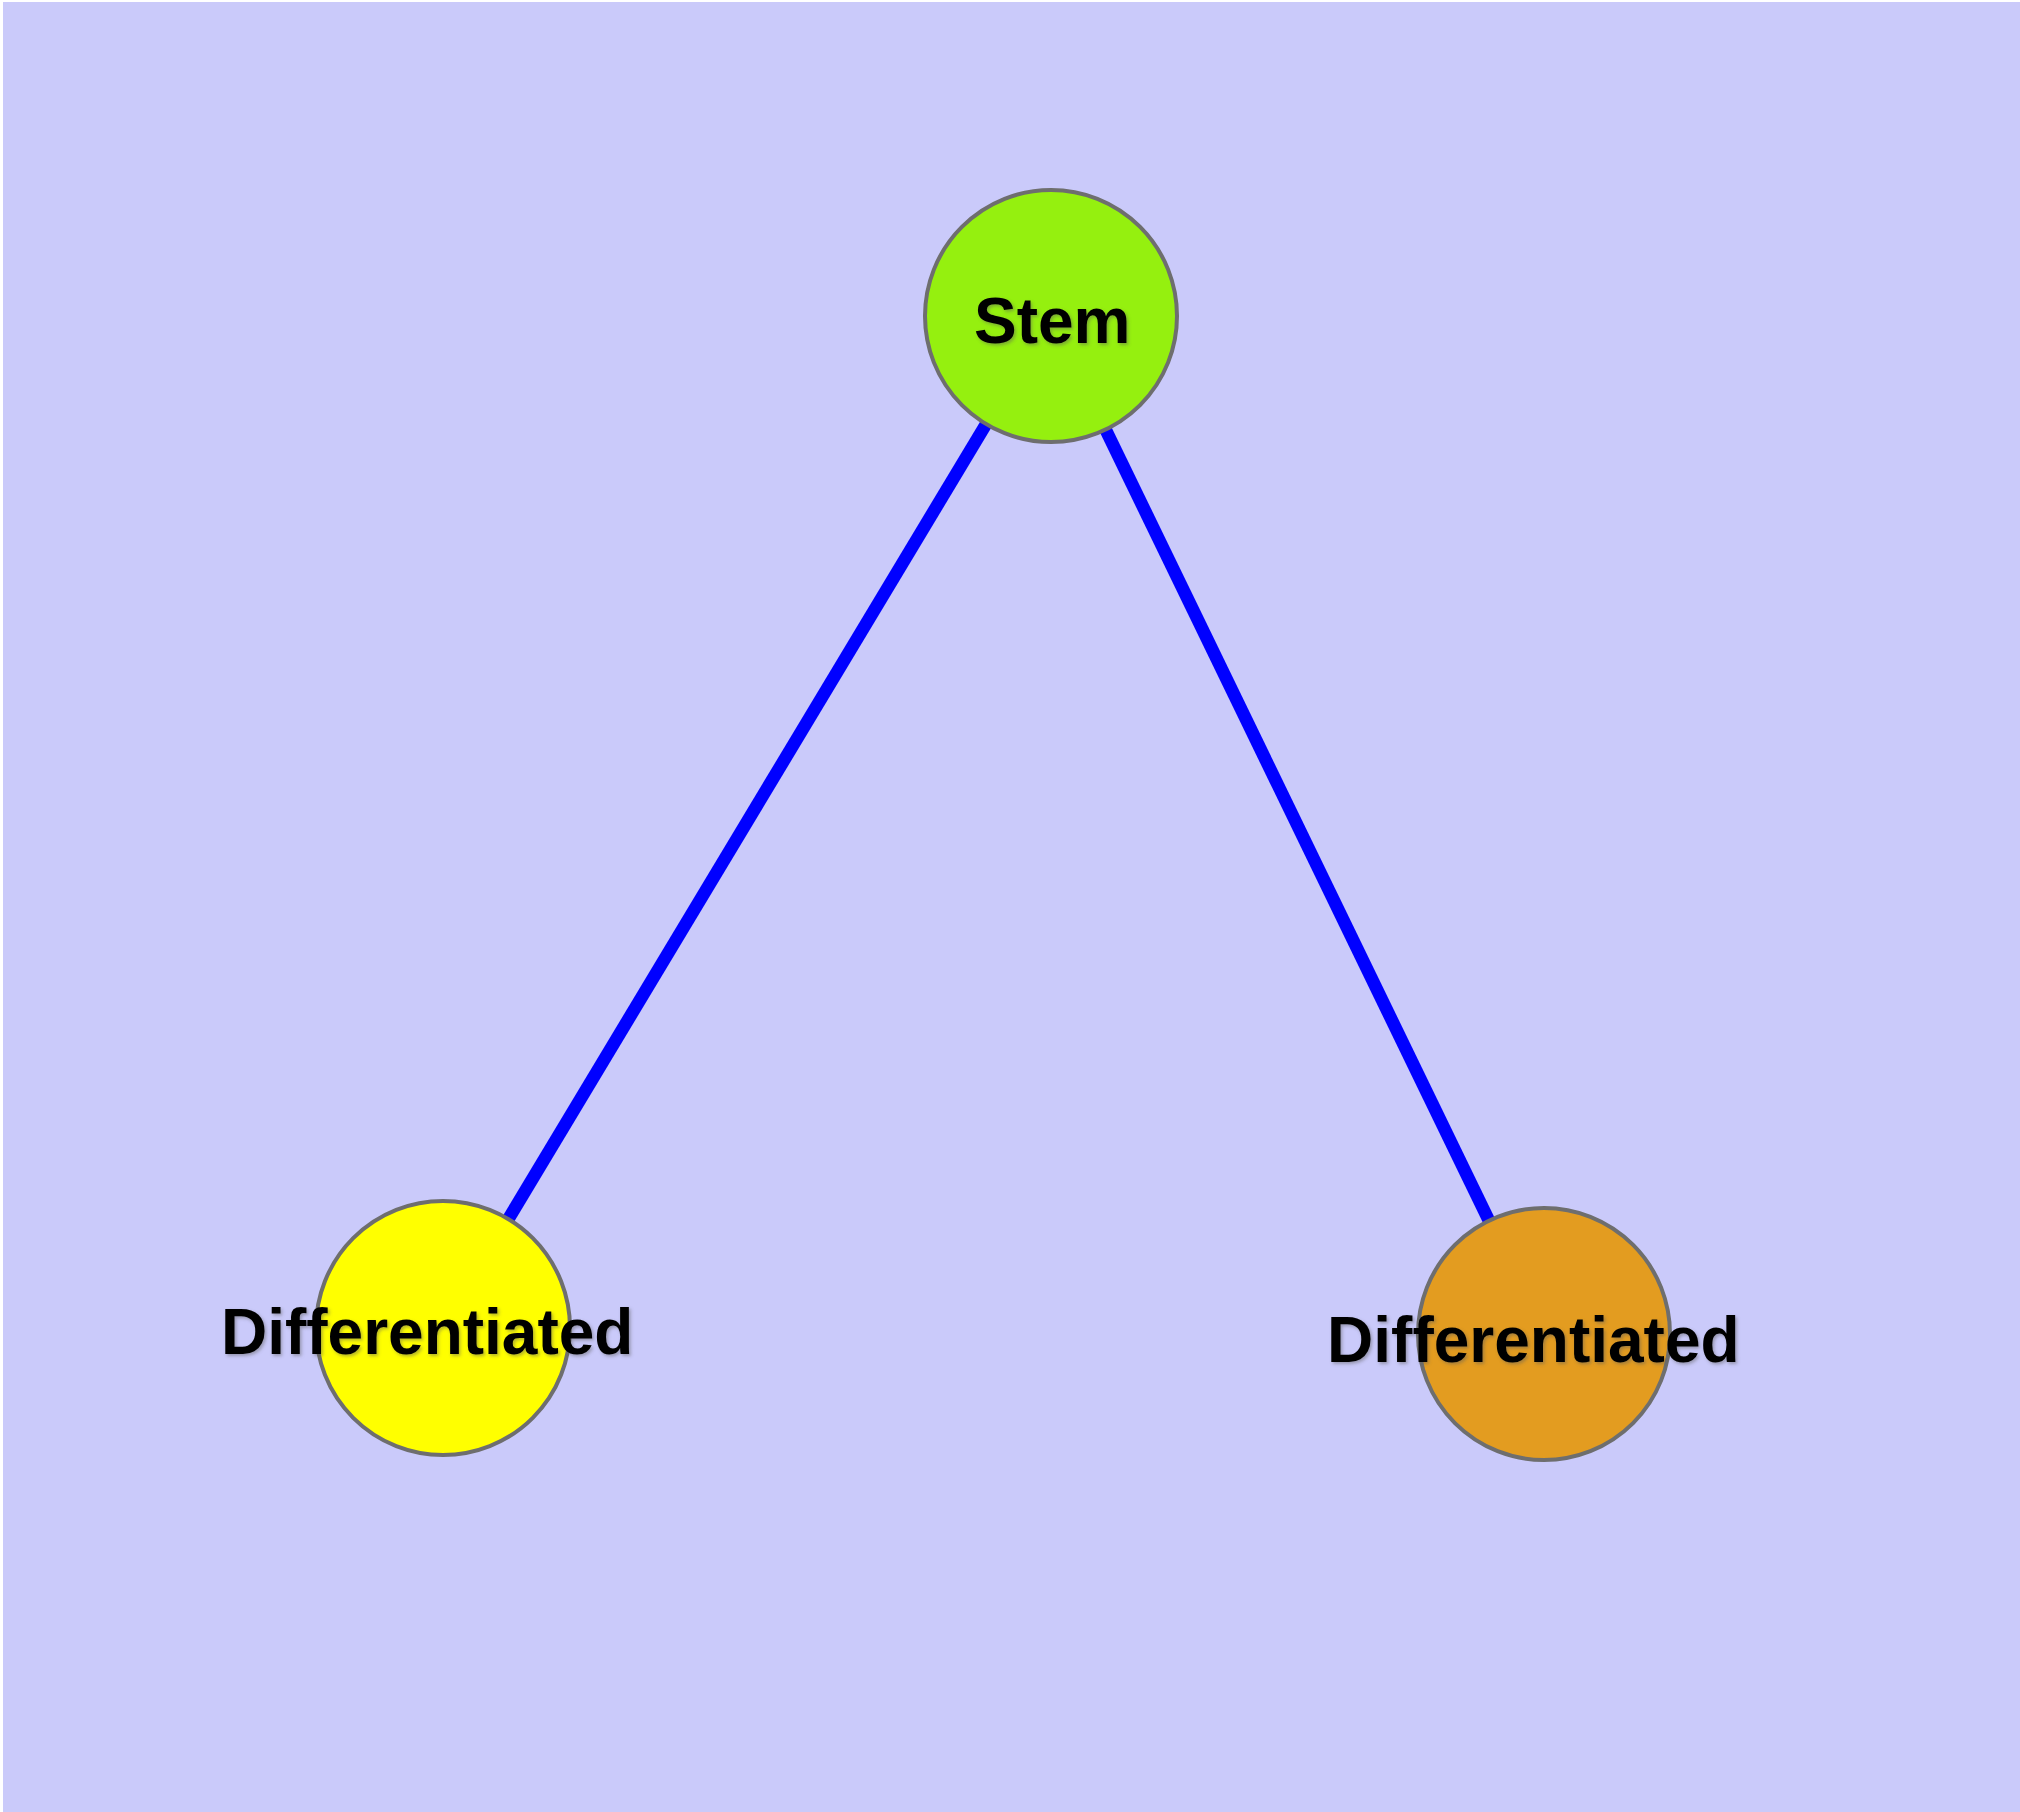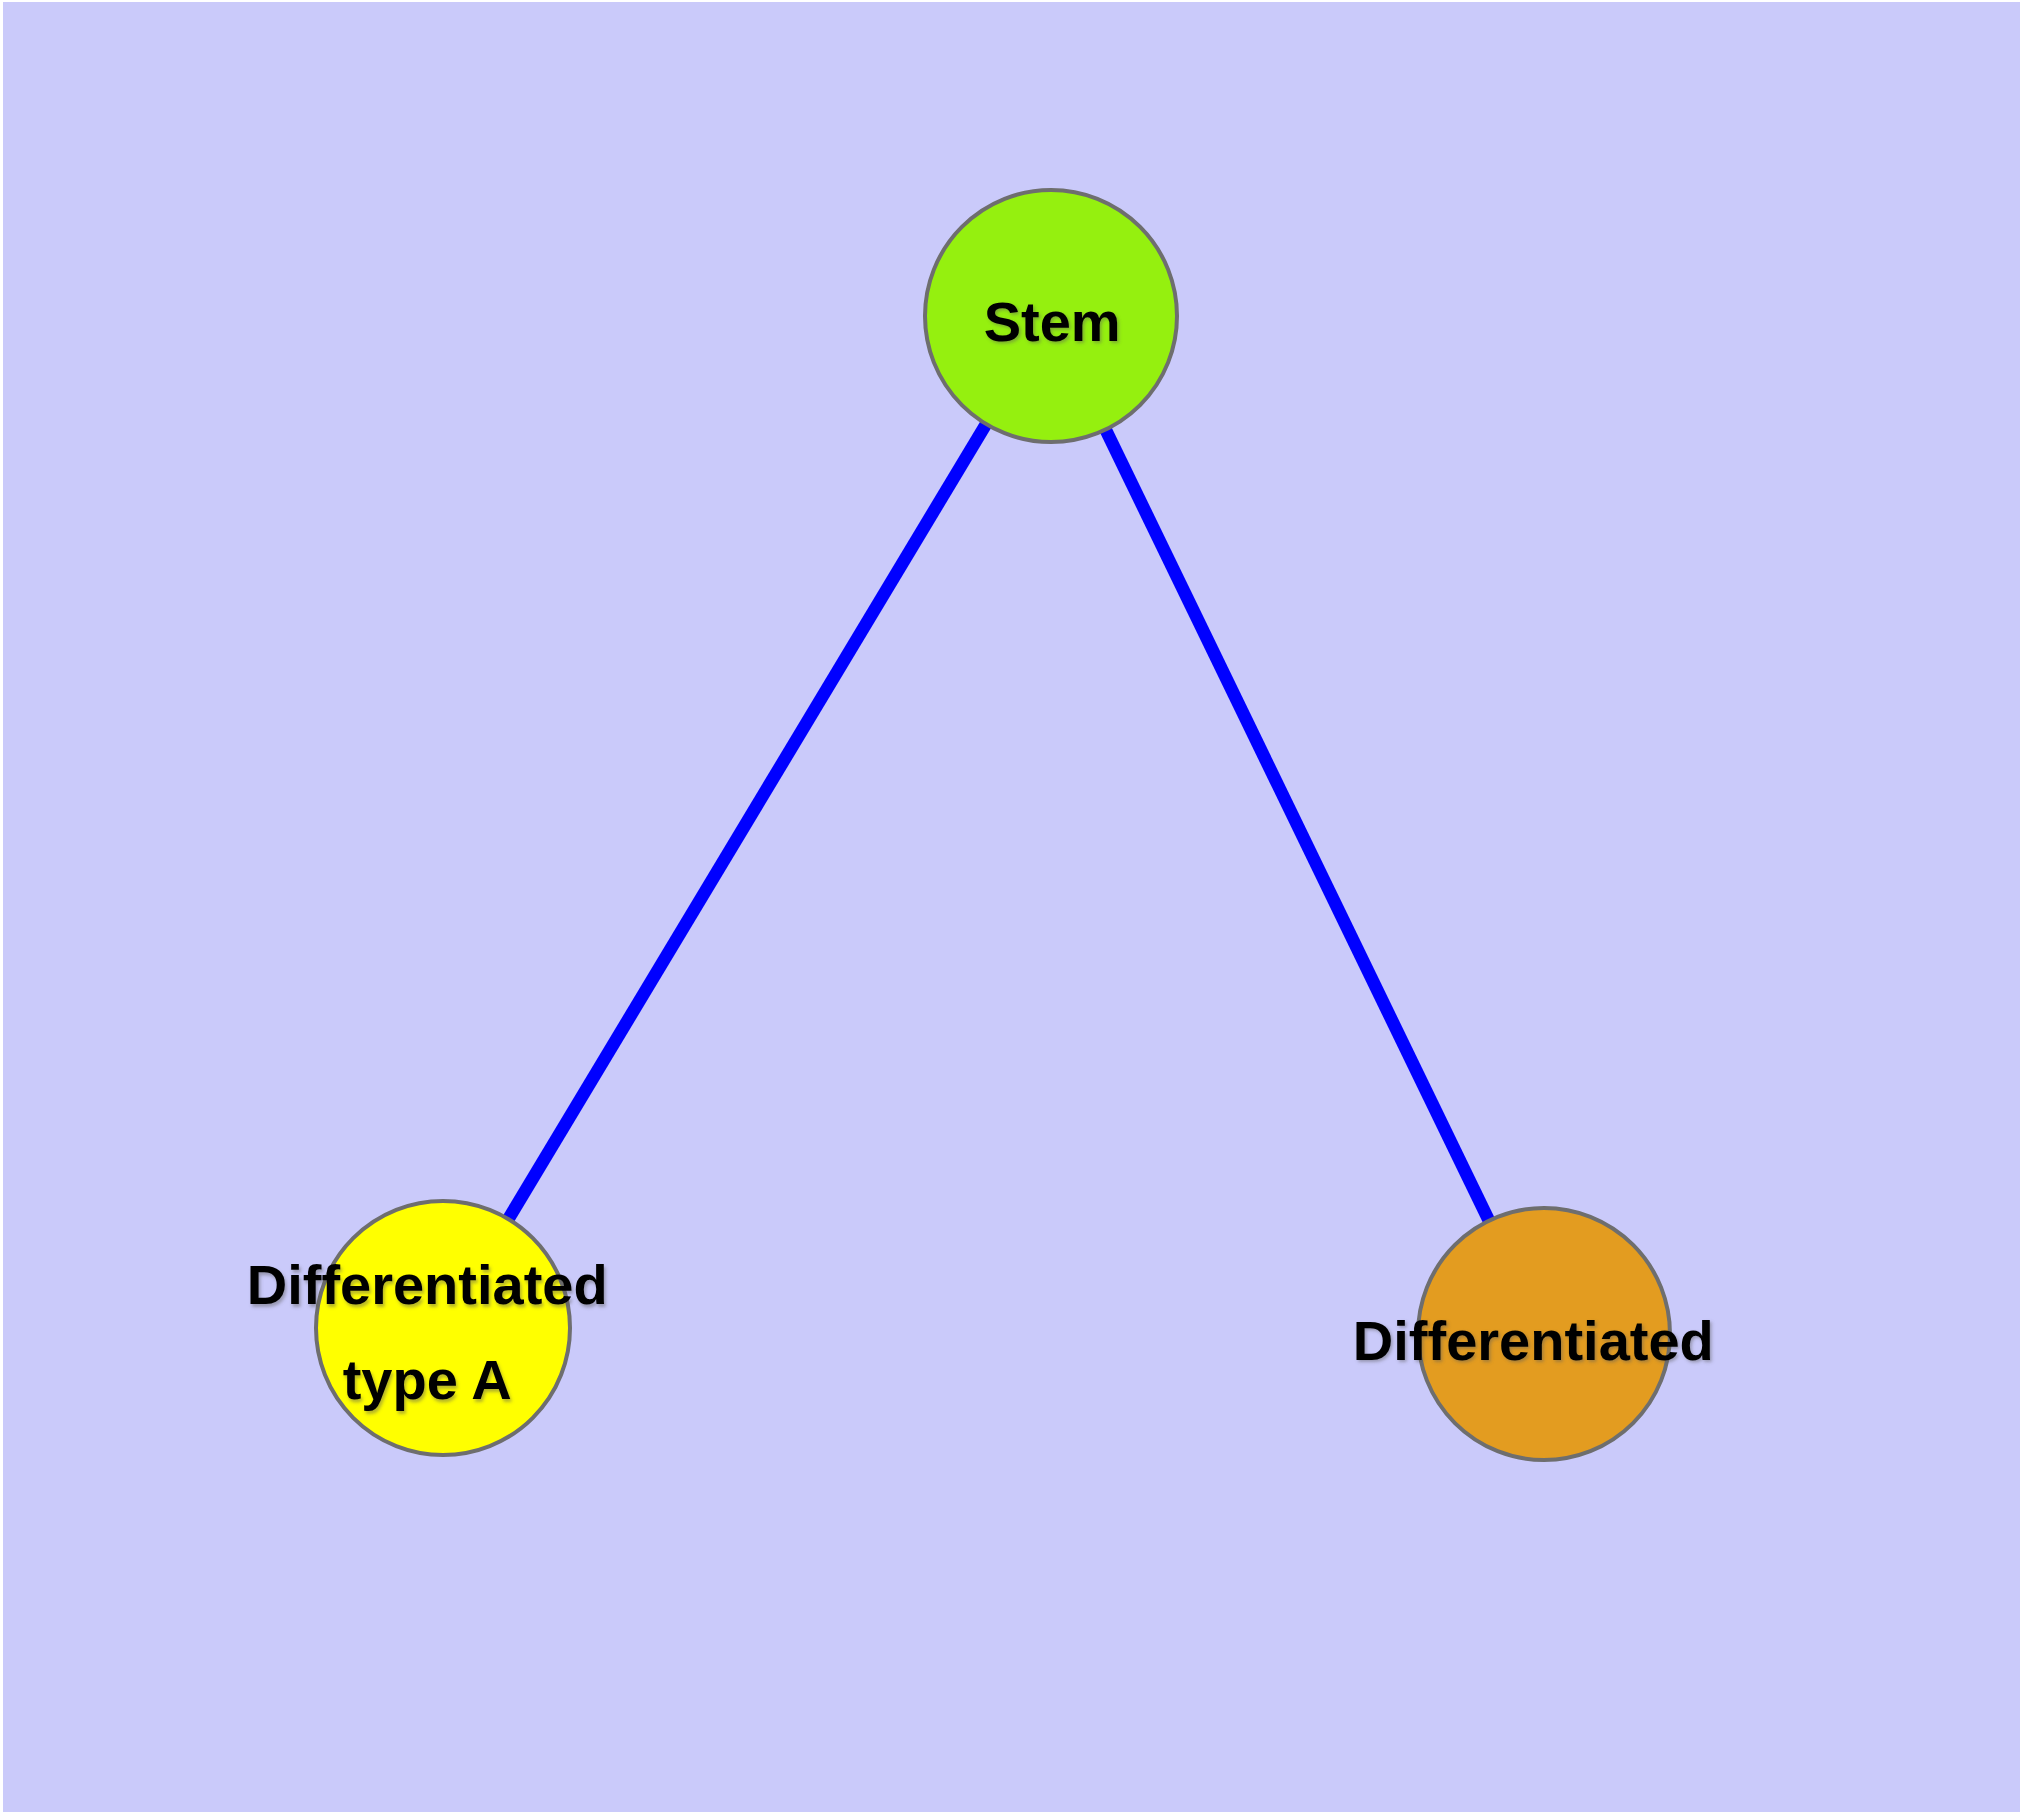--- a/index.html
+++ b/index.html
@@ -42,21 +42,21 @@
     box-sizing: border-box;
   }
   .label {
     position: absolute;
     left: 50%;
     top: 50%;
     transform: translate(-50%, -50%);
     white-space: nowrap;
     text-align: center;
     font-weight: bold;
-    font-size: 56px;
+    font-size: 64px;
     line-height: 95px;
     text-shadow: 1.7px 2.5px 3.4px rgba(90, 90, 90, 0.45);
   }
 </style>
 </head>
 <body style="background: rgb(255, 255, 255);">
 
 <div class="frame">
   <div class="canvas" id="canvas" style="background: rgb(202, 202, 250); color: rgb(0, 0, 0);">
 
@@ -69,21 +69,20 @@
       <div class="circle" style="background: rgb(149, 240, 15); border-color: rgb(110, 110, 110);"></div>
       <div class="label" style="margin-left: 1.7px; margin-top: 5.1px;">
         <div>Stem</div>
       </div>
     </div>
 
     <div class="node" style="left: 311px; top: 1197px; width: 258px; height: 258px;">
       <div class="circle" style="background: rgb(255, 255, 0); border-color: rgb(110, 110, 110);"></div>
       <div class="label" style="margin-left: -15.3px; margin-top: 4.2px;">
         <div>Differentiated</div>
-        <div>type A</div>
       </div>
     </div>
 
     <div class="node" style="left: 1413px; top: 1204px; width: 256px; height: 256px;">
       <div class="circle" style="background: rgb(227, 156, 32); border-color: rgb(110, 110, 110);"></div>
       <div class="label" style="margin-left: -10.2px; margin-top: 6.8px;">
         <div>Differentiated</div>
       </div>
     </div>
 

